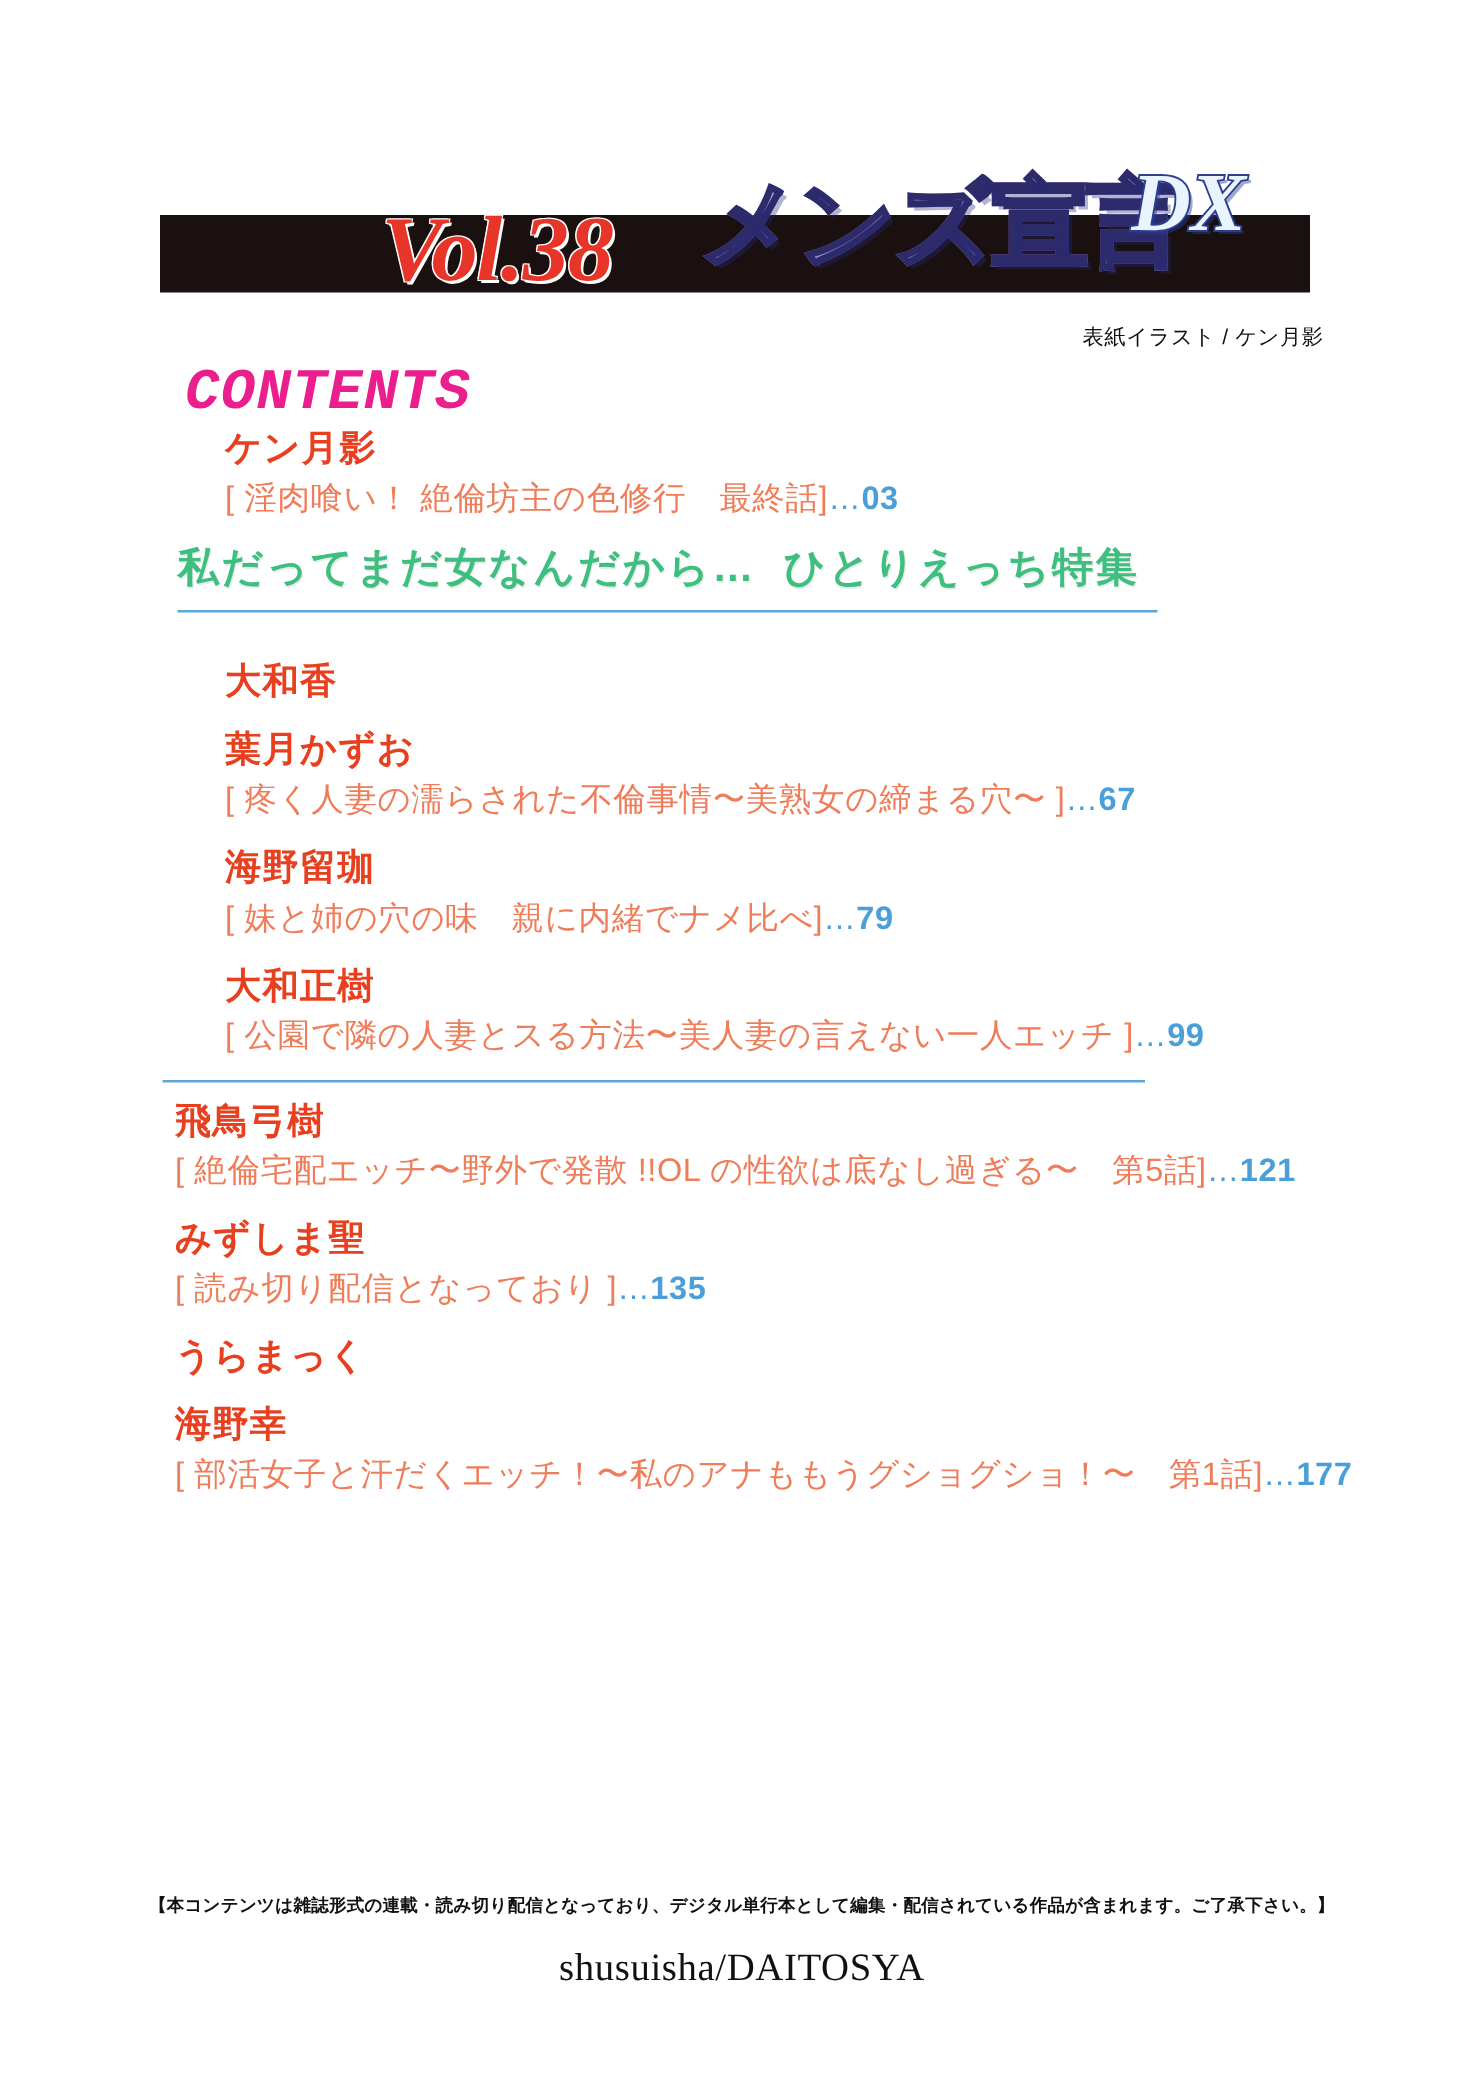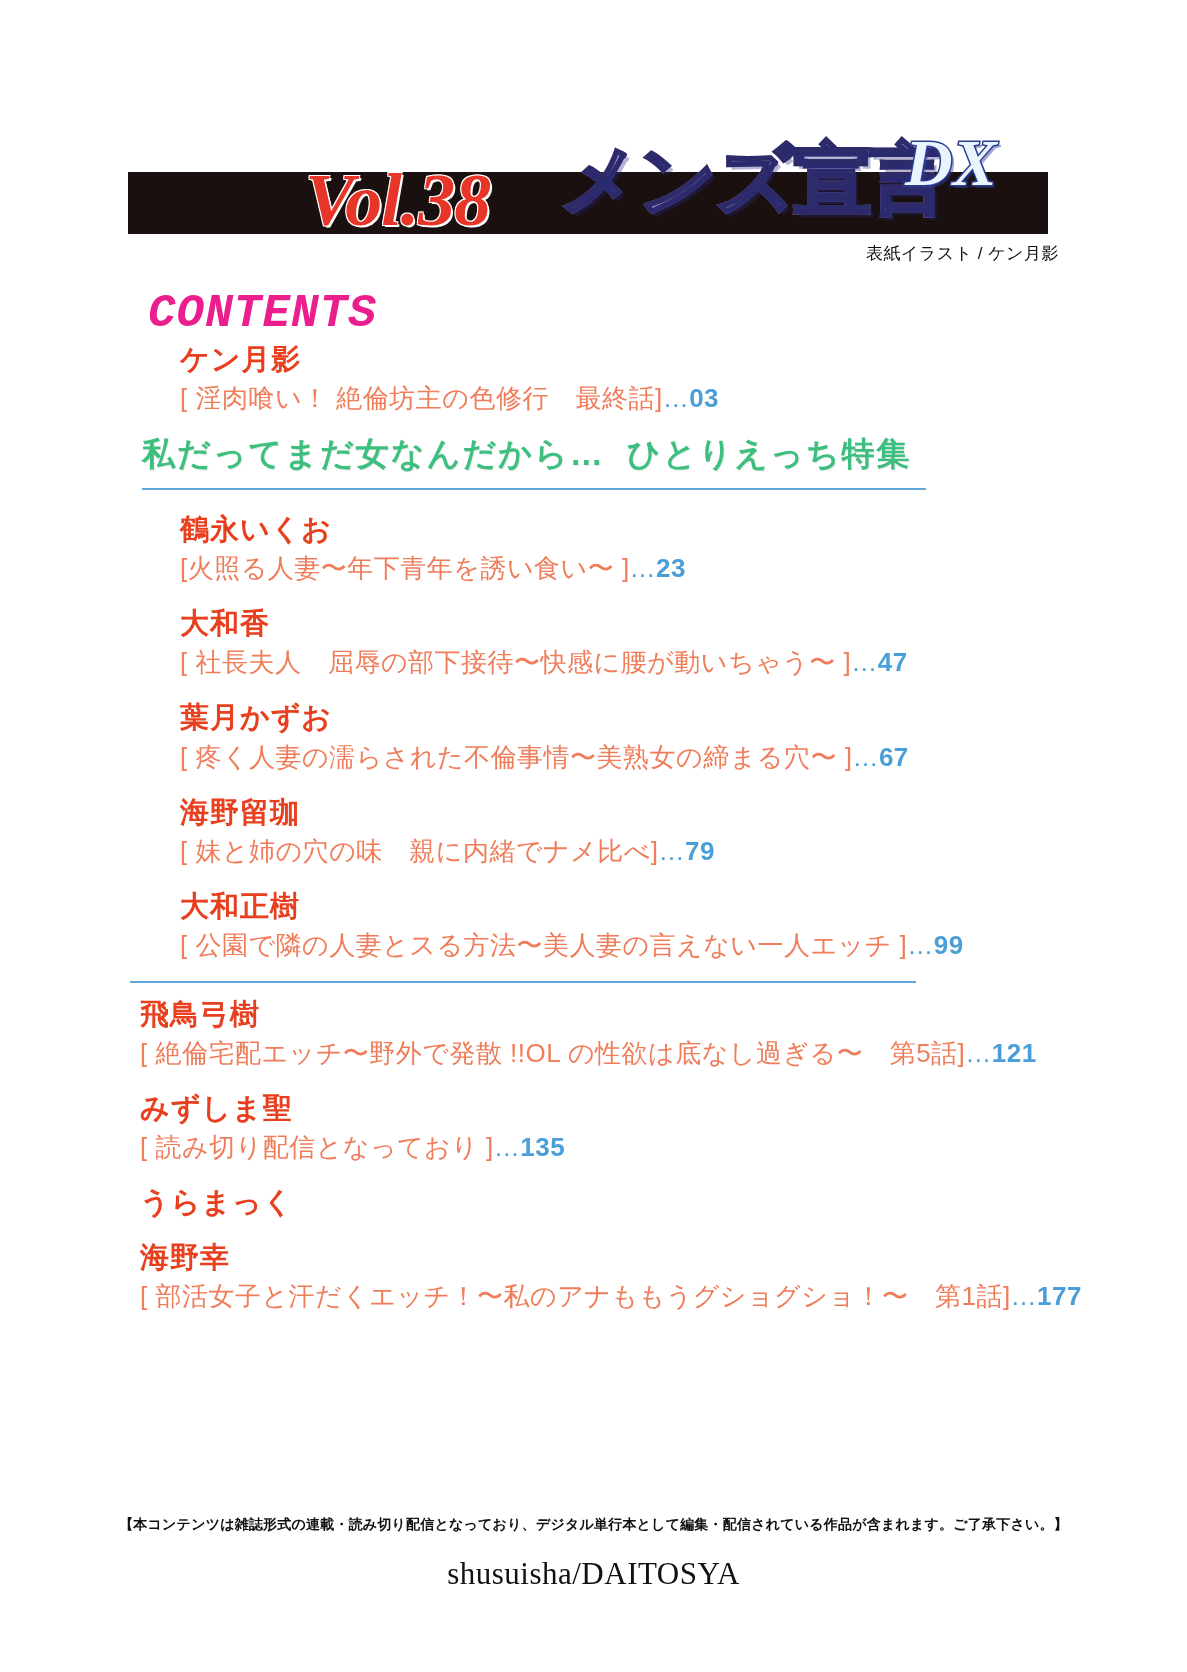--- a/index.html
+++ b/index.html
@@ -72,21 +72,21 @@
     font-size: 66px;
     color: #eaf4ff;
     -webkit-text-stroke: 3px #2b3f8c;
     paint-order: stroke fill;
     text-shadow: 3px 3px 0 rgba(40,60,150,0.45);
     z-index: 5;
   }
   .cover-credit {
     position: absolute;
     right: 128px;
-    top: 122px;
+    top: 138px;
     font-size: 17px;
     color: #111111;
     letter-spacing: 0.5px;
   }
 
   
   .contents-heading {
     position: absolute;
     left: 148px;
     top: 288px;
@@ -214,34 +214,25 @@
     </div>
   </div>
 
   <div class="feature">
     <span class="feature-text">私だってまだ女なんだから…</span><span class="gap">&nbsp;&nbsp;&nbsp;&nbsp;&nbsp;</span><span class="feature-text">ひとりえっち特集</span>
     <div class="rule"></div>
   </div>
 
   <div class="spacer-sm"></div>
 
-  <div class="entry indent">
-    <div class="author">鶴永いくお</div>
-    <div class="title-line">
-      <span>[火照る人妻〜年下青年を誘い食い〜 ]</span><span class="dots">…</span><span class="page">23</span>
-    </div>
-  </div>
 
   <div class="spacer-sm"></div>
 
   <div class="entry indent">
     <div class="author">大和香</div>
-    <div class="title-line">
-      <span>[ 社長夫人　屈辱の部下接待〜快感に腰が動いちゃう〜 ]</span><span class="dots">…</span><span class="page">47</span>
-    </div>
   </div>
 
   <div class="spacer-sm"></div>
 
   <div class="entry indent">
     <div class="author">葉月かずお</div>
     <div class="title-line">
       <span>[ 疼く人妻の濡らされた不倫事情〜美熟女の締まる穴〜 ]</span><span class="dots">…</span><span class="page">67</span>
     </div>
   </div>

